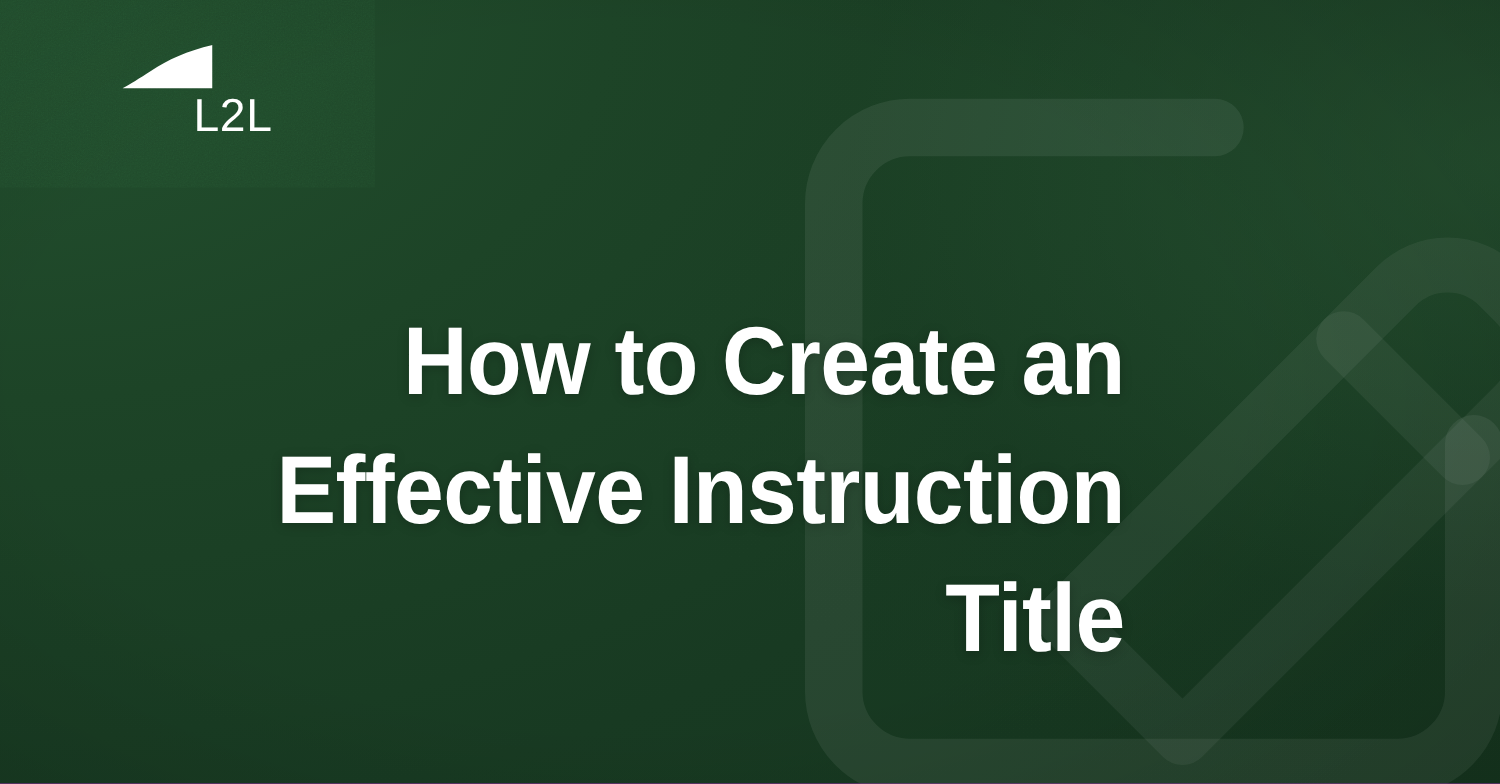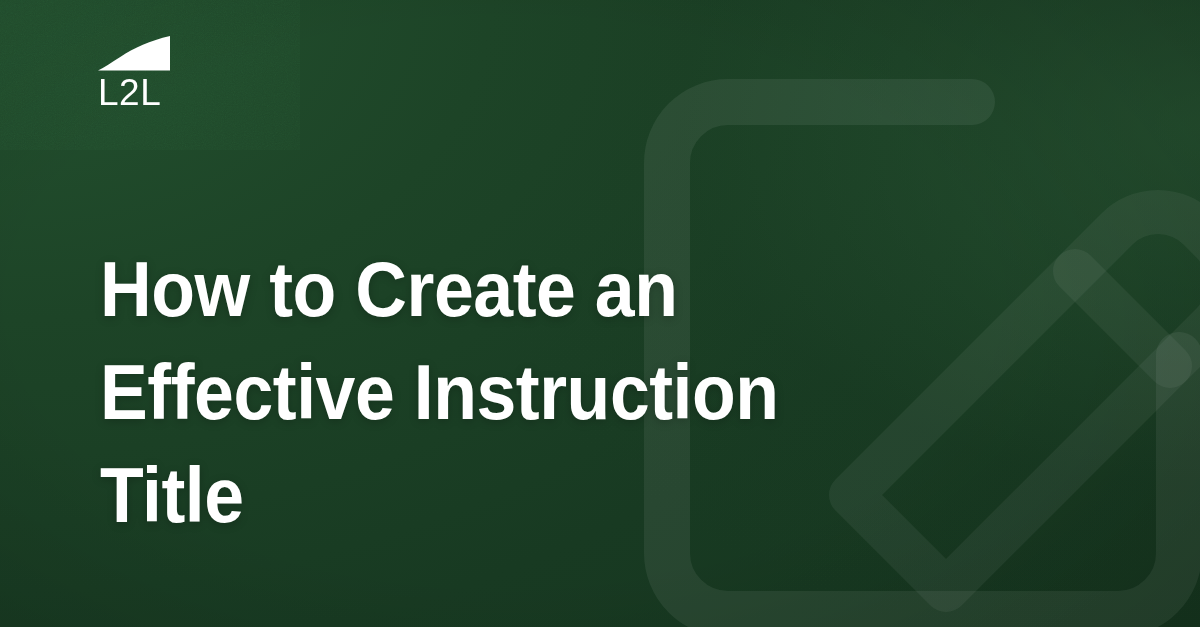--- a/index.html
+++ b/index.html
@@ -9,20 +9,21 @@
     background: #101010;
   }
 
   .card {
     position: relative;
     width: 1200px;
     height: 627px;
     overflow: hidden;
     background-color: #d946ef;
     font-family: "Liberation Sans", sans-serif;
+    text-align: right;
     -webkit-font-smoothing: antialiased;
   }
 
   
   .bg-base {
     position: absolute;
     inset: 0;
     background:
       radial-gradient(120% 150% at 0% 0%, #23512f 0%, #1d4427 34%, #183a22 70%, #16361f 100%);
   }

